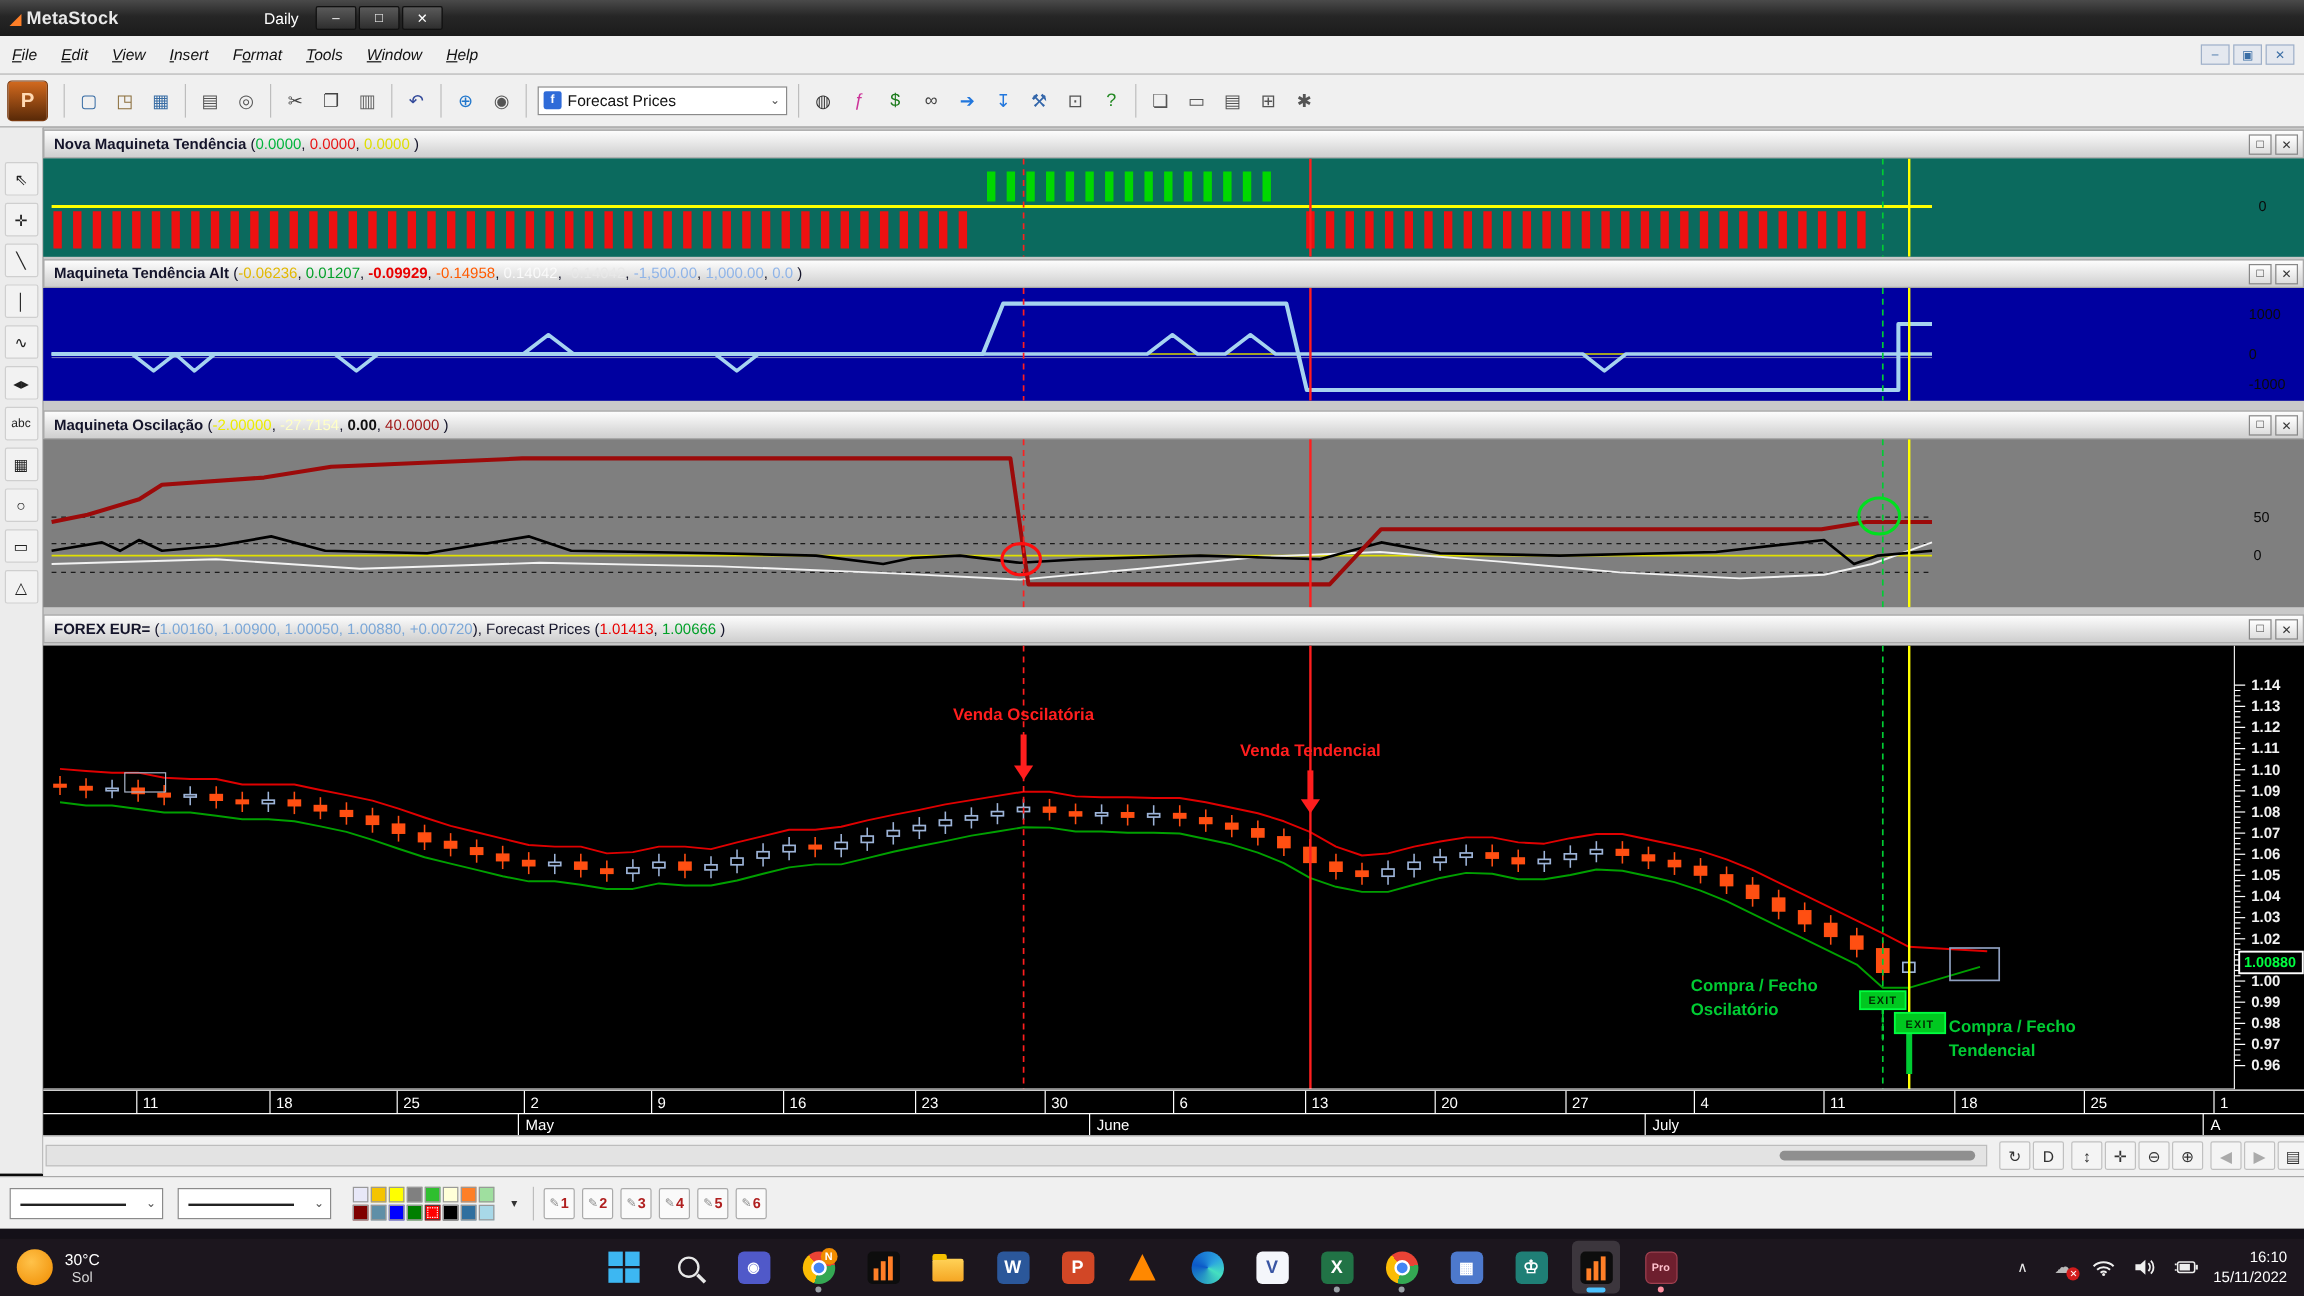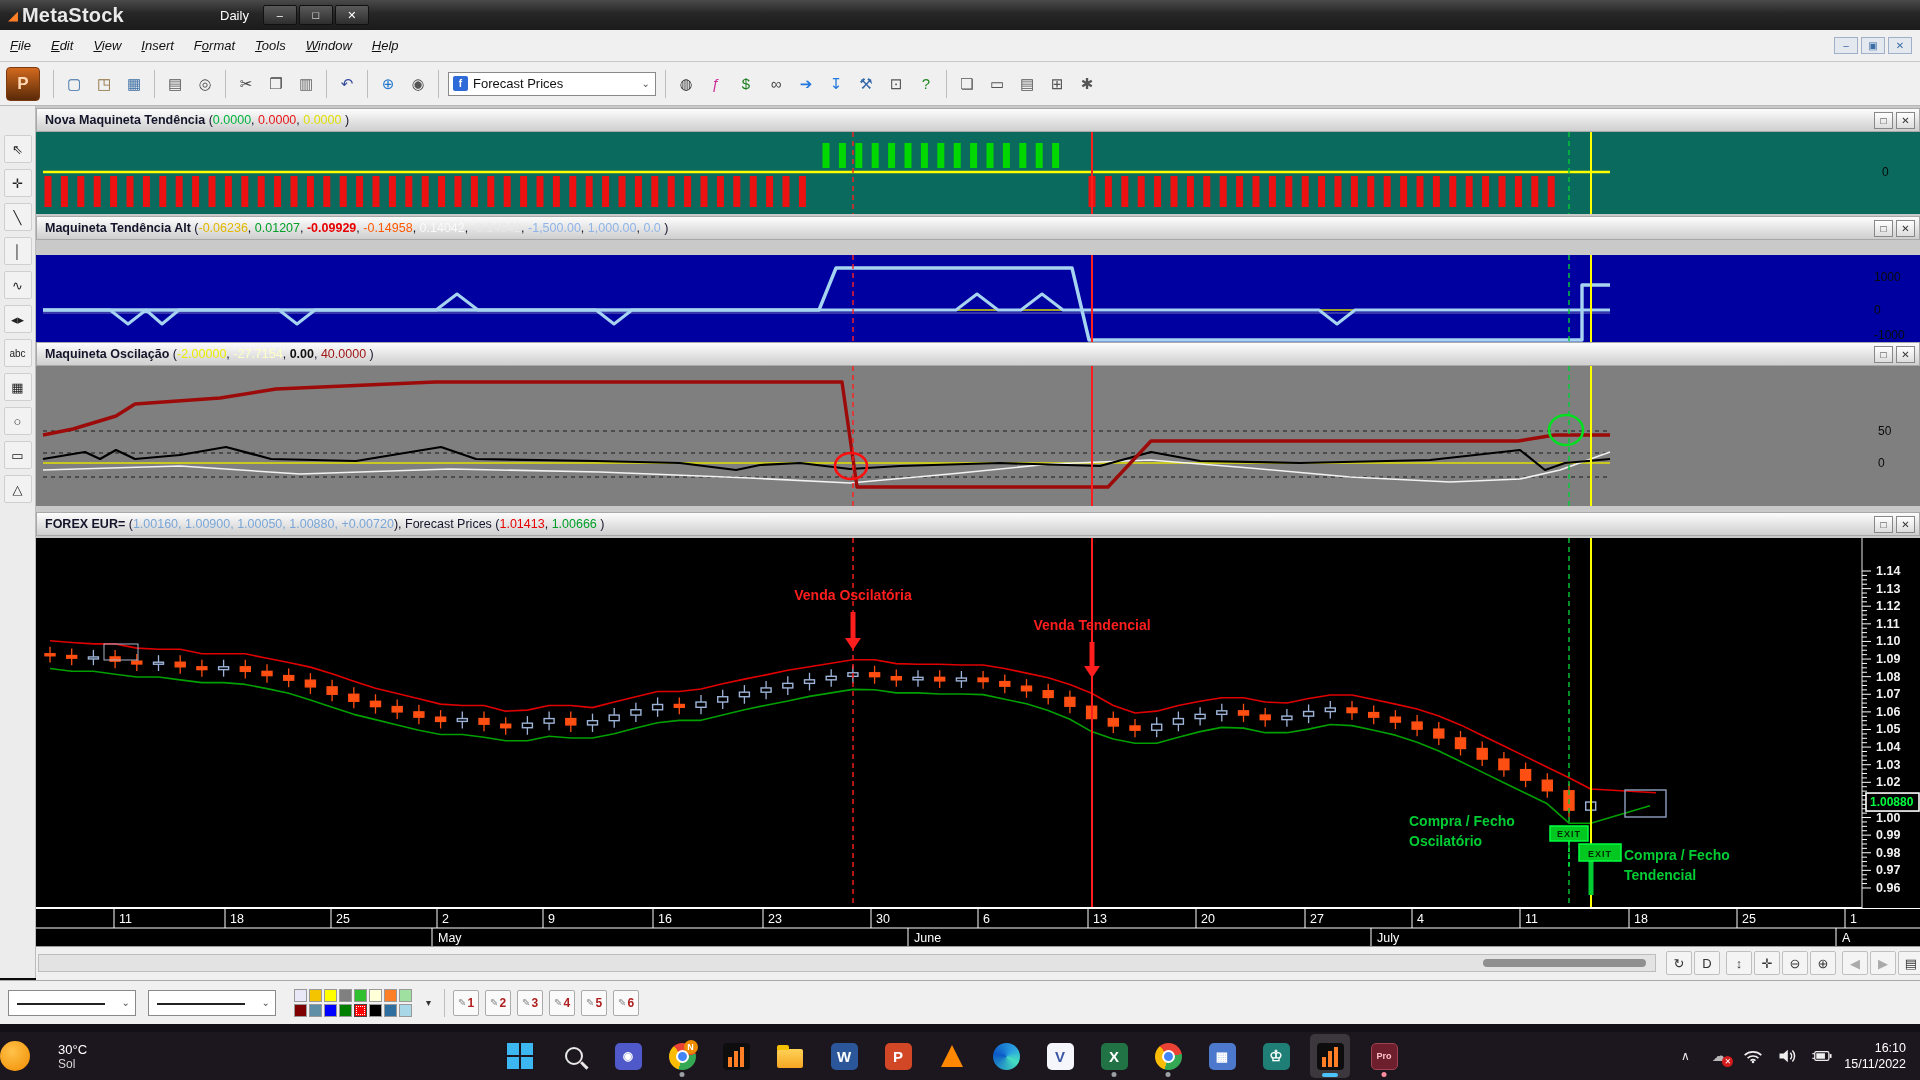--- a/index.html
+++ b/index.html
@@ -4,21 +4,21 @@
 <style>
   html,body{margin:0;padding:0;background:#000;}
   *{box-sizing:border-box;font-family:"Liberation Sans",sans-serif;}
   .screen{position:relative;width:1920px;height:1080px;overflow:hidden;background:#0a0a0a;}
 
   
   .titlebar{position:absolute;left:0;top:0;width:1920px;height:30px;
     background:linear-gradient(#4a4a4a,#262626 45%,#1b1b1b);display:flex;align-items:center;color:#e9e9e9;}
   .logo{display:flex;align-items:center;gap:4px;padding-left:8px;width:220px;}
   .logo-mark{color:#ff7f27;font-size:13px;}
-  .logo-text{font-weight:bold;font-size:20px;letter-spacing:.2px;}
+  .logo-text{font-weight:bold;font-size:15px;letter-spacing:.2px;}
   .title-center{flex:1;text-align:center;font-size:13.5px;color:#f0f0f0;white-space:pre;}
   .periodicity{font-size:13px;margin-right:14px;color:#fff;}
   .winbtns{display:flex;gap:2px;margin-right:6px;}
   .winbtn{width:34px;height:20px;background:linear-gradient(#5a5a5a,#2e2e2e);border:1px solid #111;
     color:#fff;font-size:11px;display:flex;align-items:center;justify-content:center;border-radius:2px;cursor:default;}
 
   .menubar{position:absolute;left:0;top:30px;width:1920px;height:32px;background:#f0f0f0;
     border-bottom:1px solid #c8c8c8;display:flex;align-items:center;font-size:13px;color:#111;}
   .menu-item{padding:0 10px;font-style:italic;}
   .menu-item u{text-decoration:underline;}
@@ -79,21 +79,21 @@
   .swatch.sel{outline:1px dotted #fff;outline-offset:-3px;border:1px solid #444;}
   .pal-caret{font-size:10px;color:#333;margin:0 8px;}
   .numbtn{width:26px;height:26px;background:#fafafa;border:1px solid #aaa;margin:0 3px;border-radius:2px;
     font-size:12px;display:flex;align-items:center;justify-content:center;gap:1px;}
   .numbtn .pen{color:#888;font-size:10px;}
   .numbtn .num{color:#b02020;font-weight:bold;}
 
   
   .deskstrip{position:absolute;left:0;top:1024px;width:1920px;height:8px;background:#141018;}
   .taskbar{position:absolute;left:0;top:1032px;width:1920px;height:48px;background:#1c161e;display:flex;align-items:center;}
-  .weather{display:flex;align-items:center;gap:28px;width:220px;color:#fff;}
+  .weather{display:flex;align-items:center;gap:10px;padding-left:14px;width:220px;color:#fff;text-align:center;}
   .sun{width:30px;height:30px;border-radius:50%;background:radial-gradient(circle at 40% 35%,#ffc24a,#f08c00);}
   .wtemp{font-size:13px;line-height:15px;}
   .wdesc{font-size:12px;color:#d8d8d8;line-height:14px;}
   .tb-icons{position:absolute;left:500px;top:0;height:48px;display:flex;align-items:center;gap:14px;}
   .ticon{position:relative;width:40px;height:44px;display:flex;align-items:center;justify-content:center;}
   .ticon .dot{position:absolute;bottom:1px;left:50%;transform:translateX(-50%);width:5px;height:5px;border-radius:3px;background:#9aa0a6;}
   .ticon .pill{position:absolute;bottom:1px;left:50%;transform:translateX(-50%);width:16px;height:4px;border-radius:2px;background:#4cc2ff;}
   .ticon.active-slot{background:rgba(255,255,255,.14);border-radius:5px;}
   .appsq{width:27px;height:27px;border-radius:5px;display:flex;align-items:center;justify-content:center;
     color:#fff;font-weight:bold;font-size:15px;}
@@ -310,21 +310,21 @@
           <line x1="1003.1999999999997" y1="11" x2="1003.1999999999997" y2="36" stroke="#00d800" stroke-width="7"></line>
           <line x1="1019.5999999999997" y1="11" x2="1019.5999999999997" y2="36" stroke="#00d800" stroke-width="7"></line>
           <line x1="817" y1="0" x2="817" y2="82" stroke="#ff1e1e" stroke-width="1.4" stroke-dasharray="5,4"></line>
           <line x1="1056" y1="0" x2="1056" y2="82" stroke="#ff1e1e" stroke-width="2"></line>
           <line x1="1533" y1="0" x2="1533" y2="82" stroke="#00cc33" stroke-width="1.4" stroke-dasharray="5,4"></line>
           <line x1="1555" y1="0" x2="1555" y2="82" stroke="#ffff00" stroke-width="2"></line>
           <text x="1846" y="44" fill="#0a0a0a" font-size="12">0</text>
         </svg>
       </div>
       <div class="panel-header" style="top: 110px;"><span style="color: rgb(20, 20, 42); font-weight: bold;">Maquineta Tendência Alt</span><span style="color: rgb(20, 20, 42);"> (</span><span style="color: rgb(226, 184, 0);">-0.06236</span><span style="color: rgb(20, 20, 42);">, </span><span style="color: rgb(0, 160, 40);">0.01207</span><span style="color: rgb(20, 20, 42);">, </span><span style="color: rgb(232, 0, 0); font-weight: bold;">-0.09929</span><span style="color: rgb(20, 20, 42);">, </span><span style="color: rgb(255, 90, 0);">-0.14958</span><span style="color: rgb(20, 20, 42);">, </span><span style="color: rgb(250, 250, 250);">0.14042</span><span style="color: rgb(20, 20, 42);">, </span><span style="color: rgb(232, 232, 232);">-0.14042</span><span style="color: rgb(20, 20, 42);">, </span><span style="color: rgb(143, 180, 232);">-1,500.00</span><span style="color: rgb(20, 20, 42);">, </span><span style="color: rgb(143, 180, 232);">1,000.00</span><span style="color: rgb(20, 20, 42);">, </span><span style="color: rgb(143, 180, 232);">0.0</span><span style="color: rgb(20, 20, 42);"> )</span><div class="ph-btns"><div class="ph-btn">□</div><div class="ph-btn">✕</div></div></div>
-      <div class="panel-body" style="top: 149px; height: 94px; background: rgb(0, 0, 160);">
+      <div class="panel-body" style="top: 134px; height: 94px; background: rgb(0, 0, 160);">
         <svg viewBox="0 0 1884 94" width="1884" height="94" preserveAspectRatio="none">
           <line x1="7" y1="55" x2="1574" y2="55" stroke="#d8d800" stroke-width="1.4"></line>
           <line x1="7" y1="58" x2="1574" y2="58" stroke="#b8b8c8" stroke-width="0.6"></line>
           <polyline points="7,55 74,55 92,69 110,55 126,69 143,55 243,55 261,69 279,55 400,55 421,39 442,55 560,55 578,69 596,55 920,55 941,39 962,55 985,55 1006,39 1027,55 1283,55 1301,69 1319,55 1574,55" fill="none" stroke="#a6d3f0" stroke-width="3" stroke-linejoin="round"></polyline>
           <polyline points="7,55 783,55 800,13 1036,13 1053,85 1546,85 1546,30 1574,30" fill="none" stroke="#a6d3f0" stroke-width="3.4" stroke-linejoin="round"></polyline>
           <line x1="817" y1="0" x2="817" y2="94" stroke="#ff1e1e" stroke-width="1.4" stroke-dasharray="5,4"></line>
           <line x1="1056" y1="0" x2="1056" y2="94" stroke="#ff1e1e" stroke-width="2"></line>
           <line x1="1533" y1="0" x2="1533" y2="94" stroke="#00cc33" stroke-width="1.4" stroke-dasharray="5,4"></line>
           <line x1="1555" y1="0" x2="1555" y2="94" stroke="#ffff00" stroke-width="2"></line>
           <text x="1838" y="26" fill="#0a0a0a" font-size="12">1000</text>

